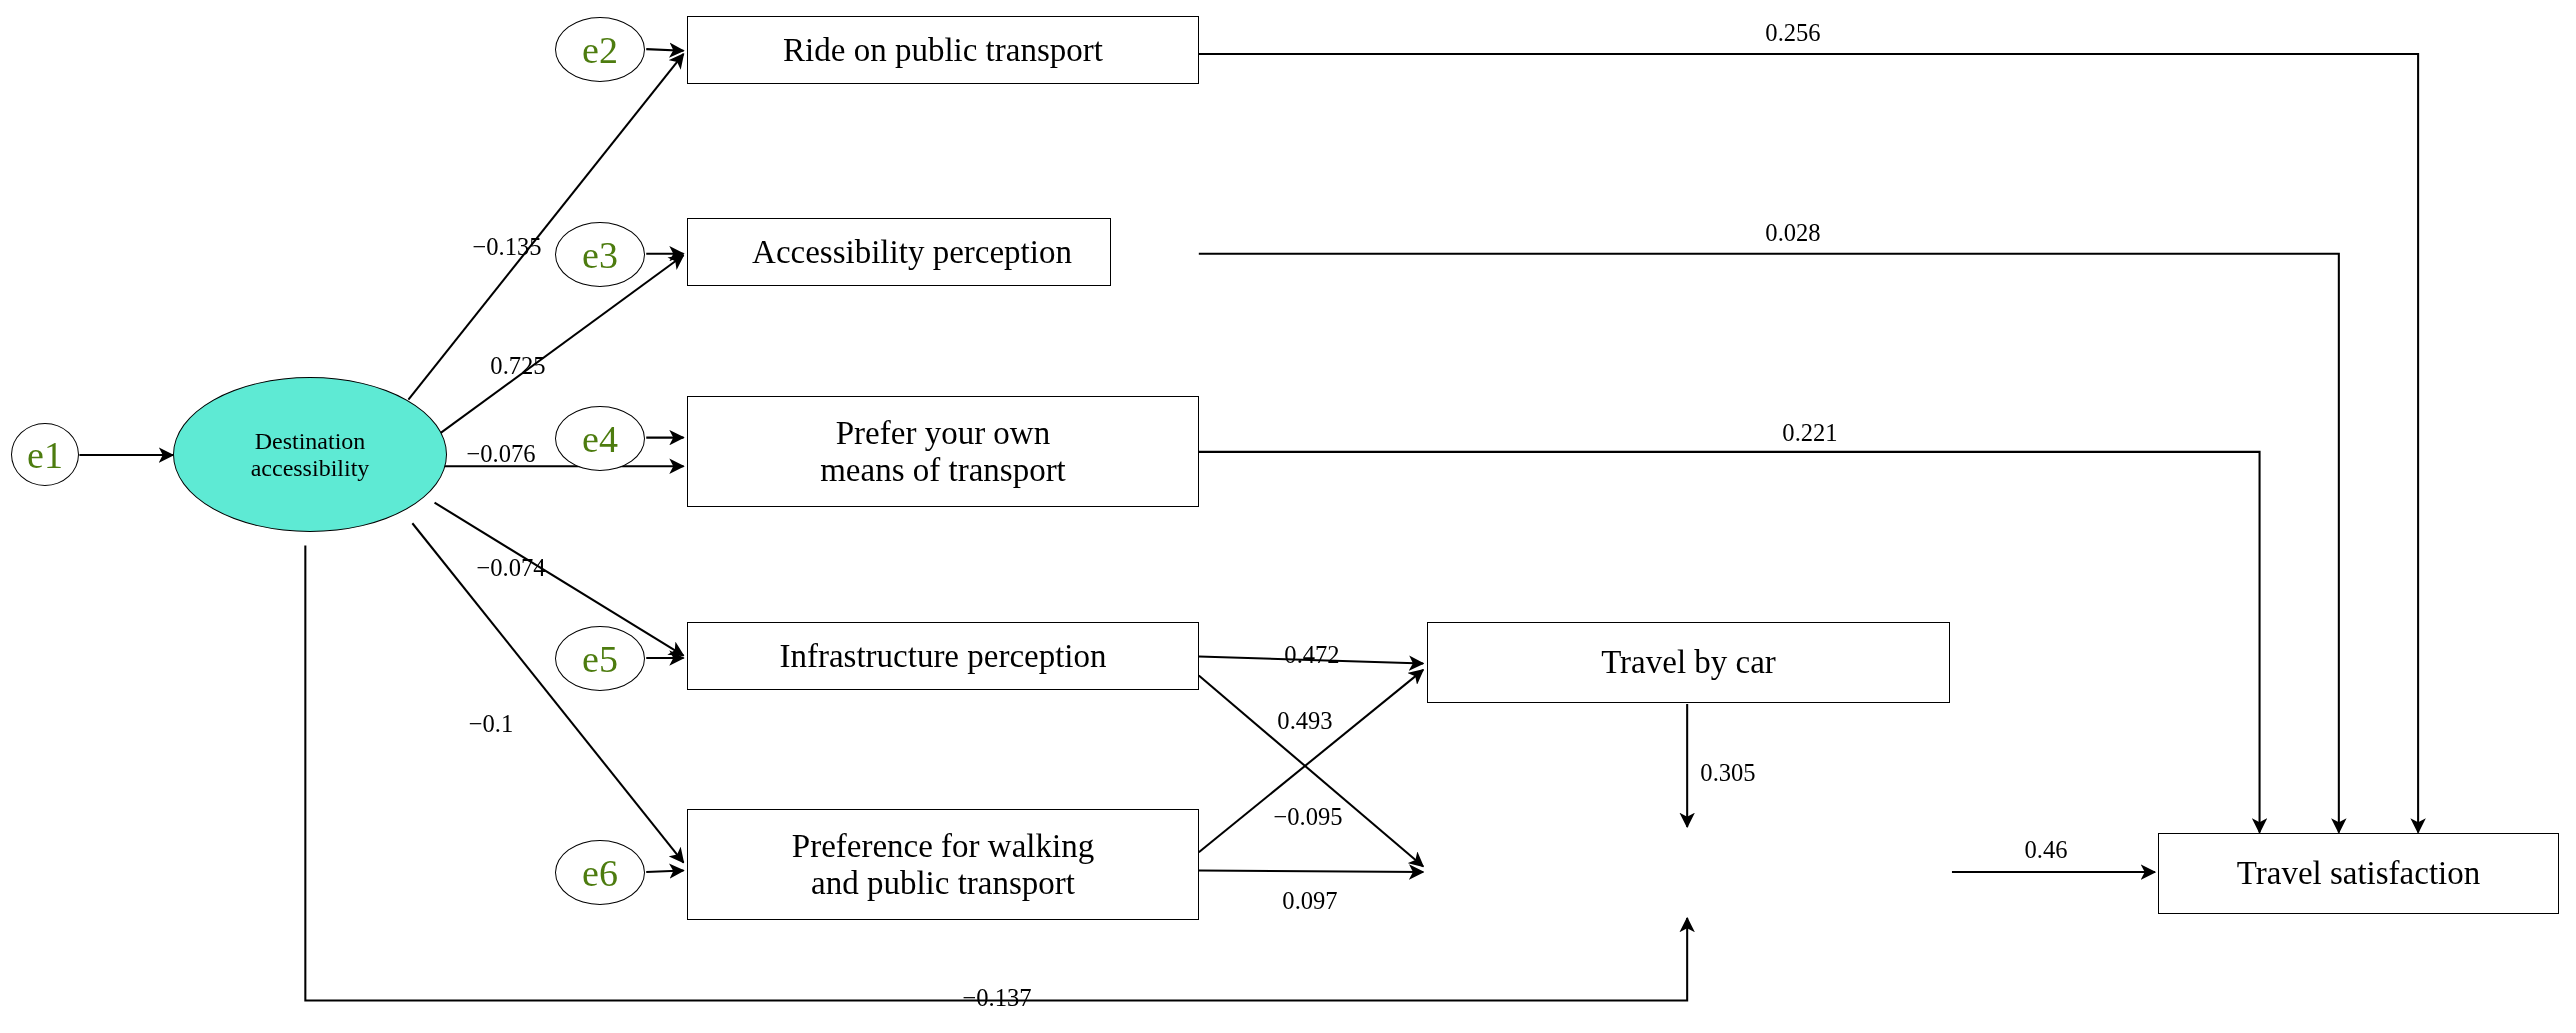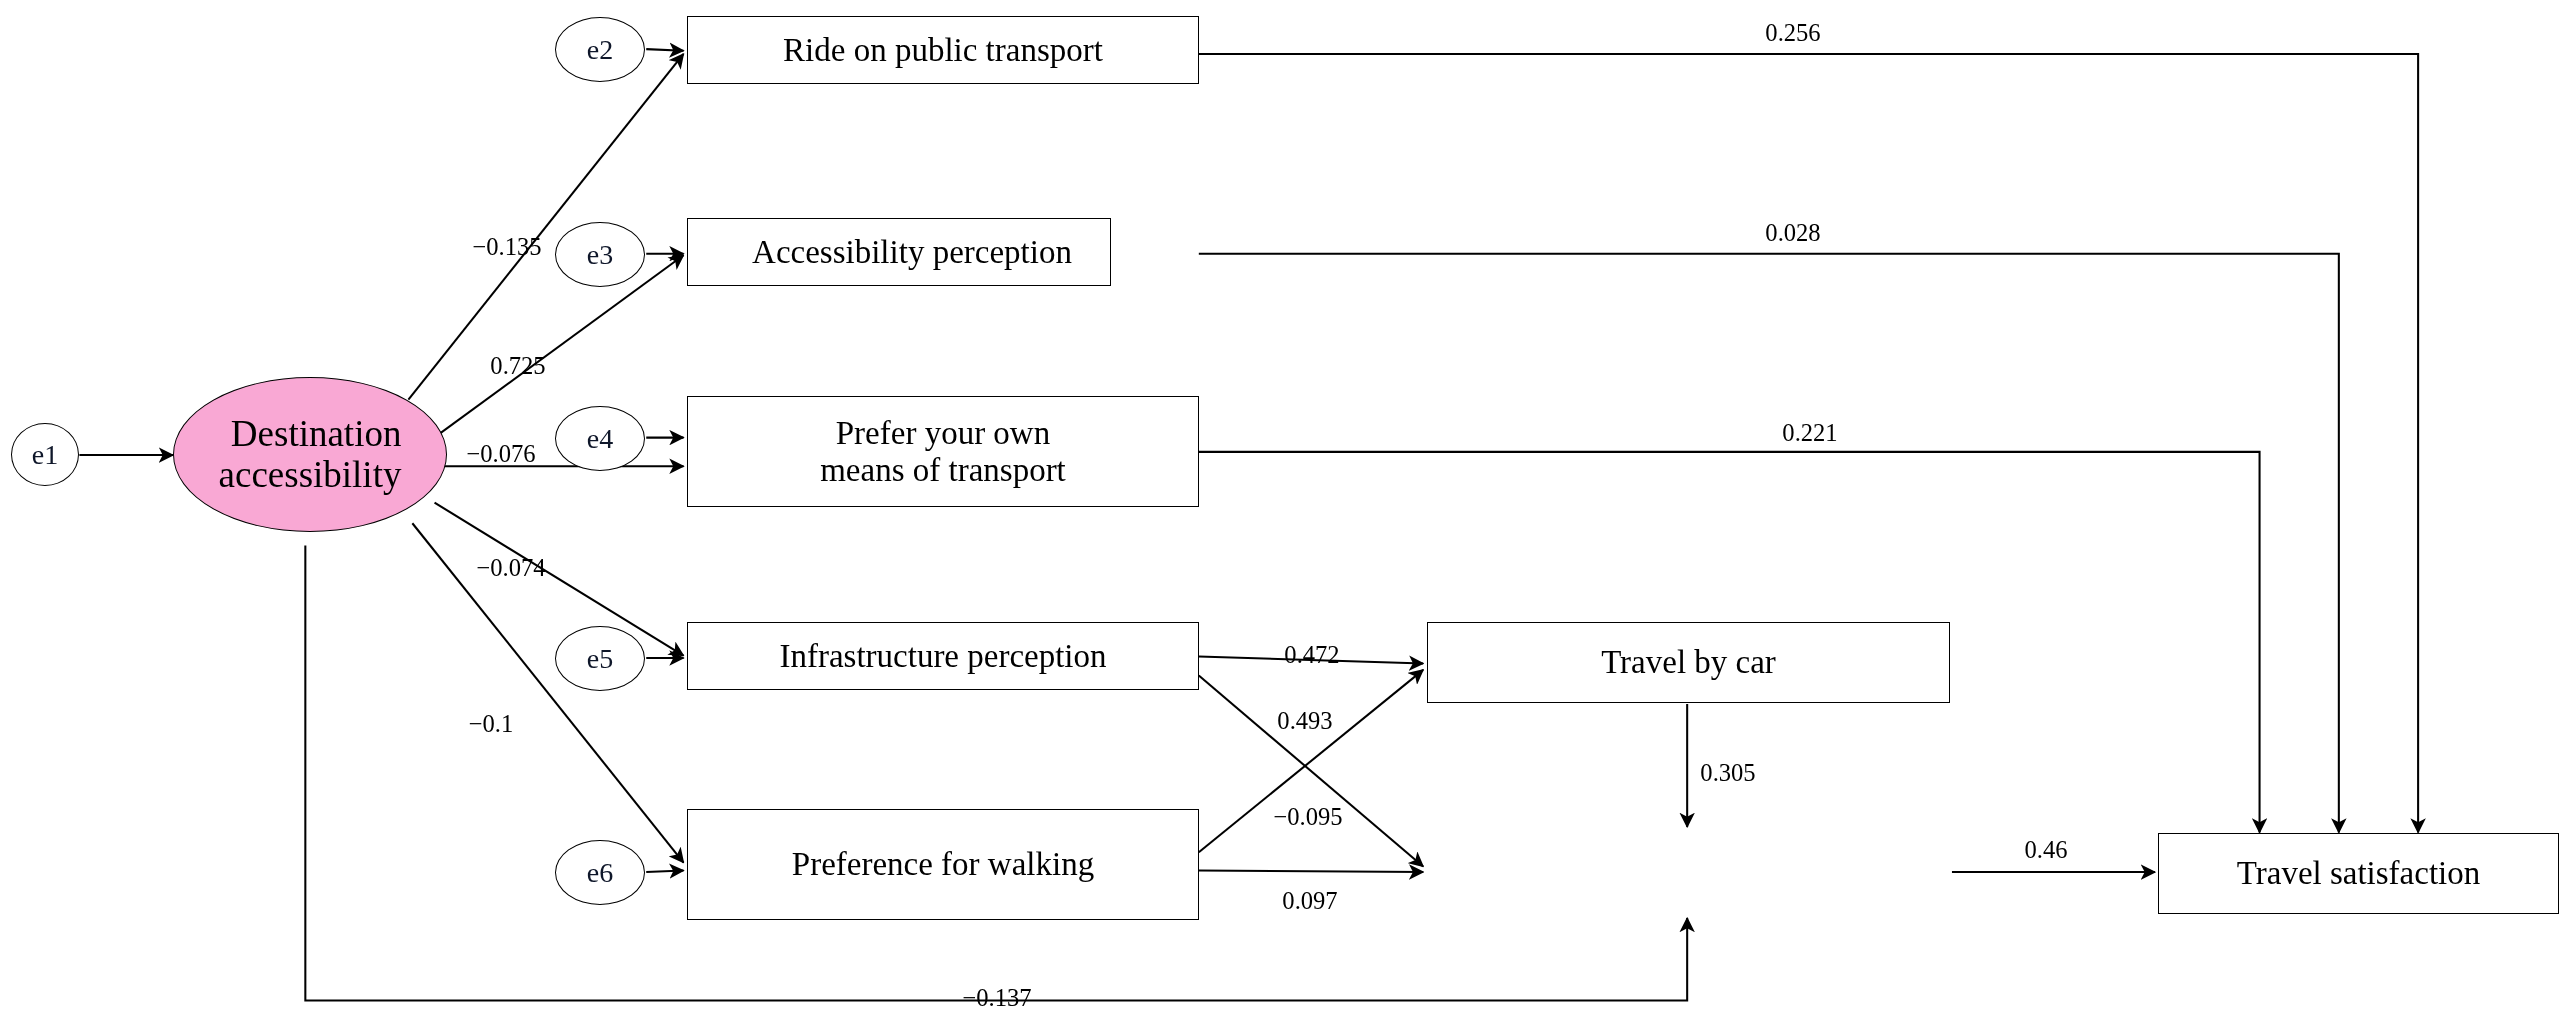--- a/index.html
+++ b/index.html
@@ -33,45 +33,45 @@
     font-family: "Liberation Serif", "DejaVu Serif", serif;
     font-size: 33px;
     line-height: 1.12;
     color: #000000;
     z-index: 5;
   }
   .node-ellipse {
     position: absolute;
     box-sizing: border-box;
     border: 1.6px solid #000000;
-    background: #f9a8d4;
-    border-radius: 50%;
-    display: flex;
-    align-items: center;
-    justify-content: center;
-    text-align: right;
-    font-family: "Liberation Serif", "DejaVu Serif", serif;
-    font-size: 37px;
-    line-height: 1.1;
-    color: #000000;
-    z-index: 5;
-  }
-  .err-circle {
-    position: absolute;
-    box-sizing: border-box;
-    border: 1.6px solid #000000;
-    background: #ffffff;
+    background: #5eead4;
     border-radius: 50%;
     display: flex;
     align-items: center;
     justify-content: center;
     text-align: center;
     font-family: "Liberation Serif", "DejaVu Serif", serif;
-    font-size: 28px;
-    color: #0f172a;
+    font-size: 24px;
+    line-height: 1.1;
+    color: #000000;
+    z-index: 5;
+  }
+  .err-circle {
+    position: absolute;
+    box-sizing: border-box;
+    border: 1.6px solid #000000;
+    background: #ffffff;
+    border-radius: 50%;
+    display: flex;
+    align-items: center;
+    justify-content: center;
+    text-align: center;
+    font-family: "Liberation Serif", "DejaVu Serif", serif;
+    font-size: 38px;
+    color: #4d7c0f;
     z-index: 6;
   }
   .edge-label {
     position: absolute;
     font-family: "Liberation Serif", "DejaVu Serif", serif;
     font-size: 24.6px;
     color: #000000;
     background: transparent;
     white-space: nowrap;
     z-index: 7;
@@ -166,20 +166,21 @@
     </div>
   </div>
 
   <div class="node-box" style="left:687px; top:622px; width:512px; height:68px;">
     <span>Infrastructure perception</span>
   </div>
 
   <div class="node-box" style="left:687px; top:809px; width:512px; height:111px;">
     <div>
       <div>Preference for walking</div>
+      <div>and public transport</div>
     </div>
   </div>
 
   <div class="node-box" style="left:1427px; top:622px; width:523px; height:81px;">
     <span>Travel by car</span>
   </div>
 
 
   <div class="node-box" style="left:2158px; top:833px; width:401px; height:81px;align-items:center;">
     <span>Travel satisfaction</span>

